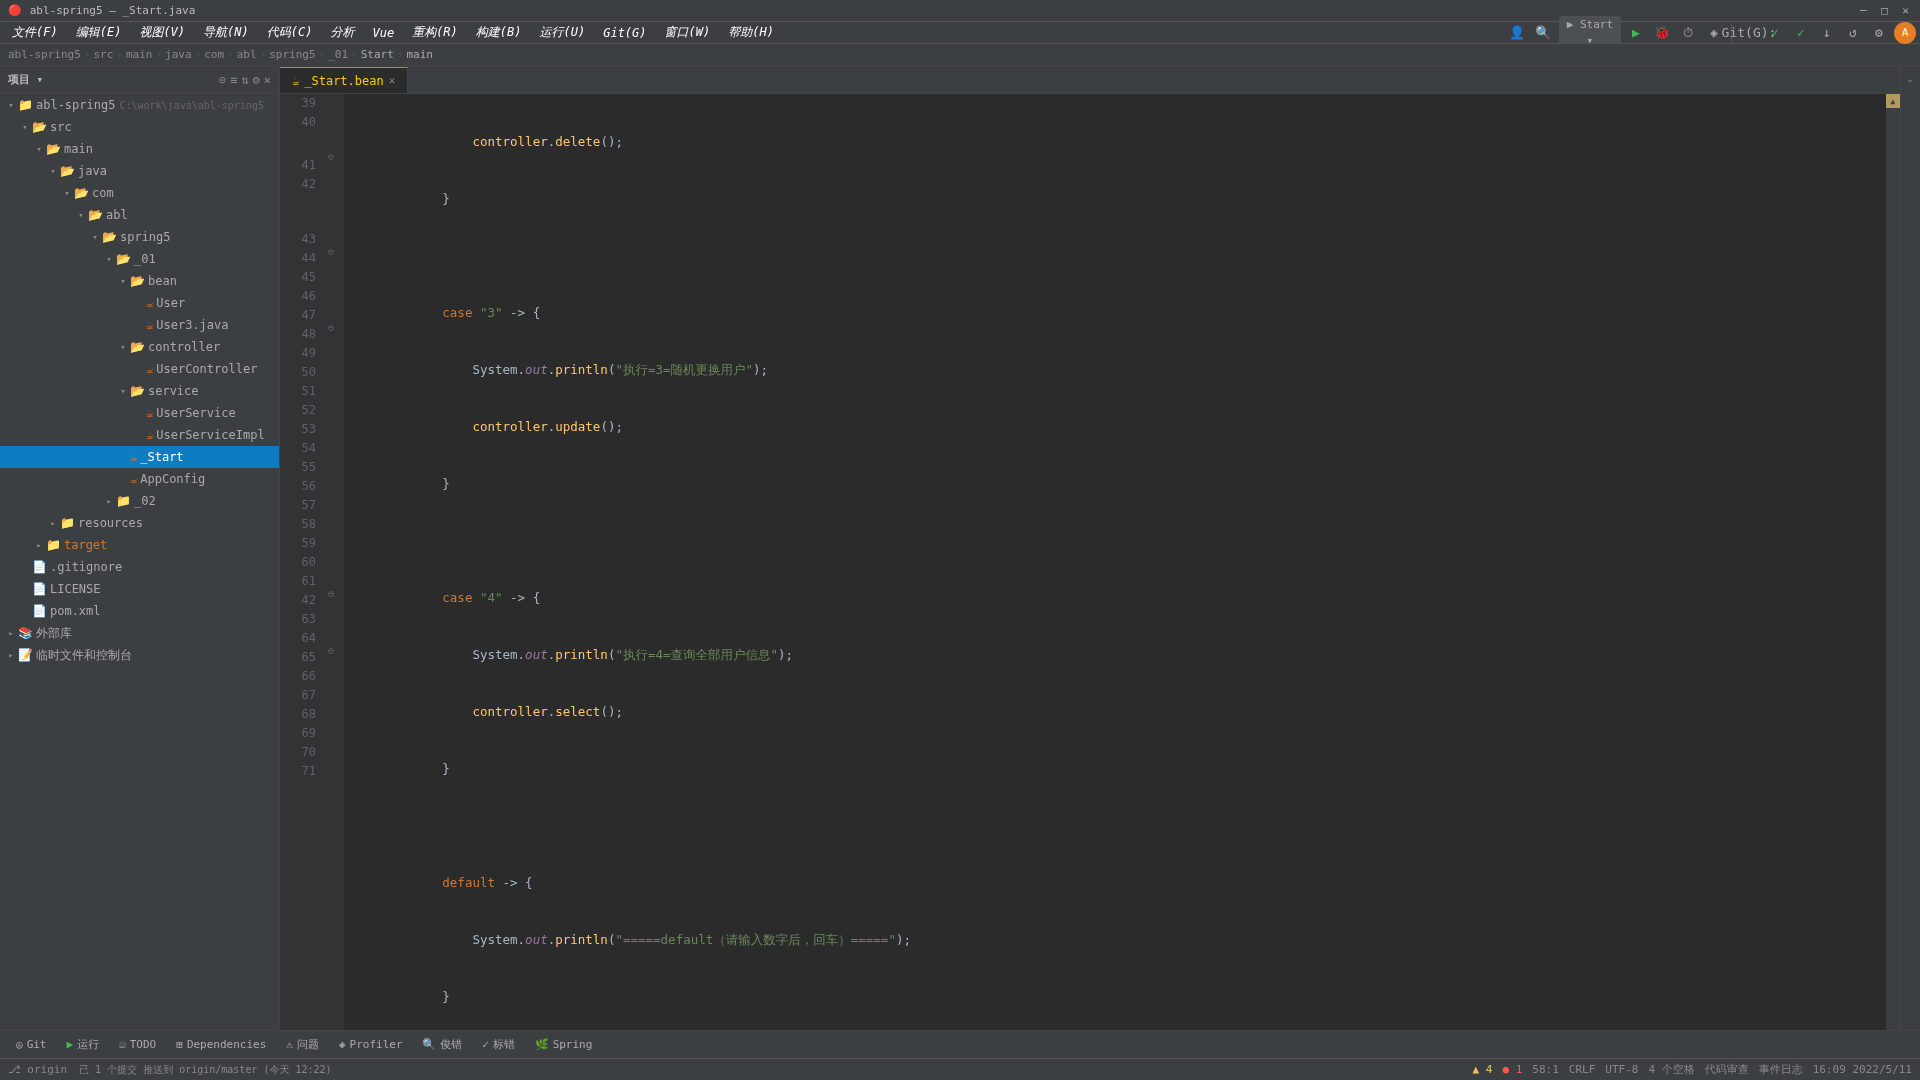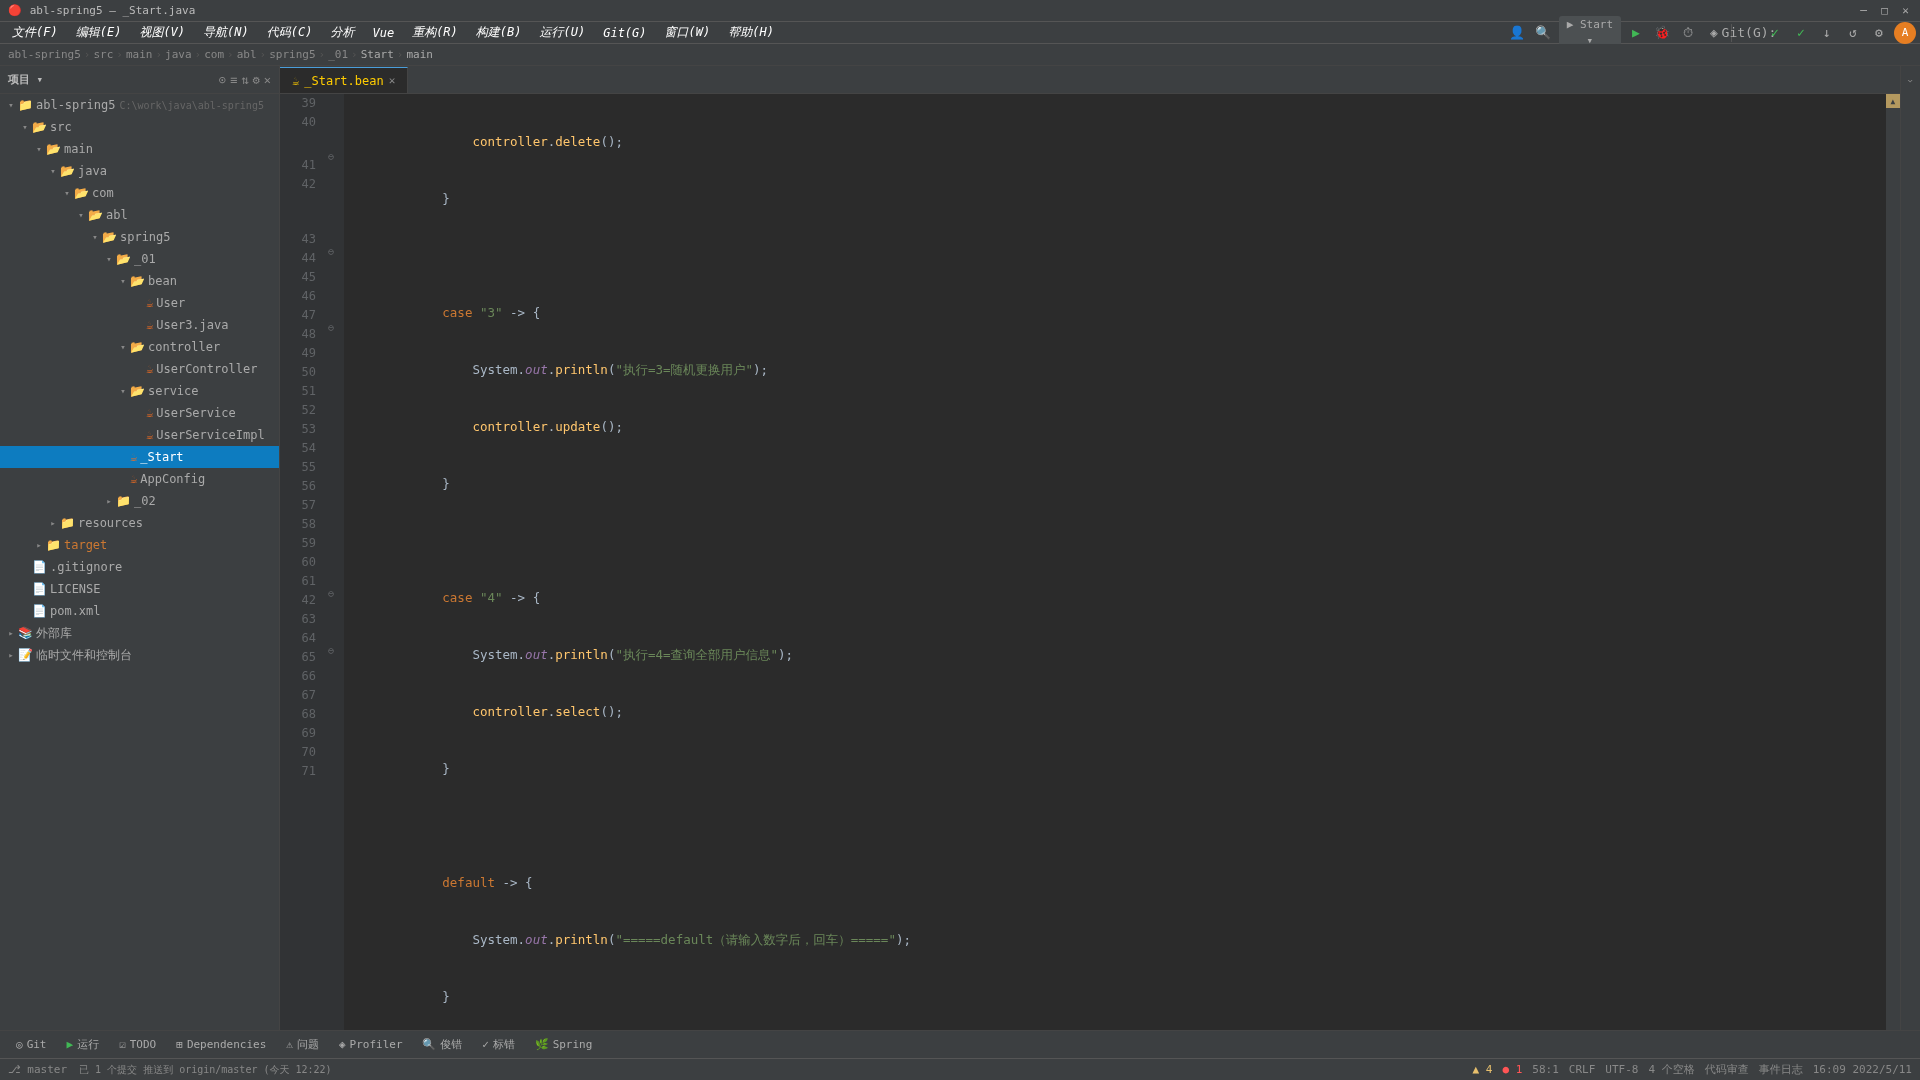--- a/index.html
+++ b/index.html
@@ -712,21 +712,21 @@
   <div class="bottom-tab">
     <span>🌿</span>
     <span>Spring</span>
   </div>
 </div>
 
 <div class="status-bar">
   <div class="status-left">
     <span>
       <span>⎇</span>
-      <span>master</span>
+      <span>origin</span>
     </span>
     <span style="font-size:10px;">已 1 个提交 推送到 origin/master (今天 12:22)</span>
   </div>
   <div class="status-right">
     <span style="color:#e8c06d;">
       <span>▲</span>
       <span>4</span>
     </span>
     <span style="color:#ff5555;">
       <span>●</span>

